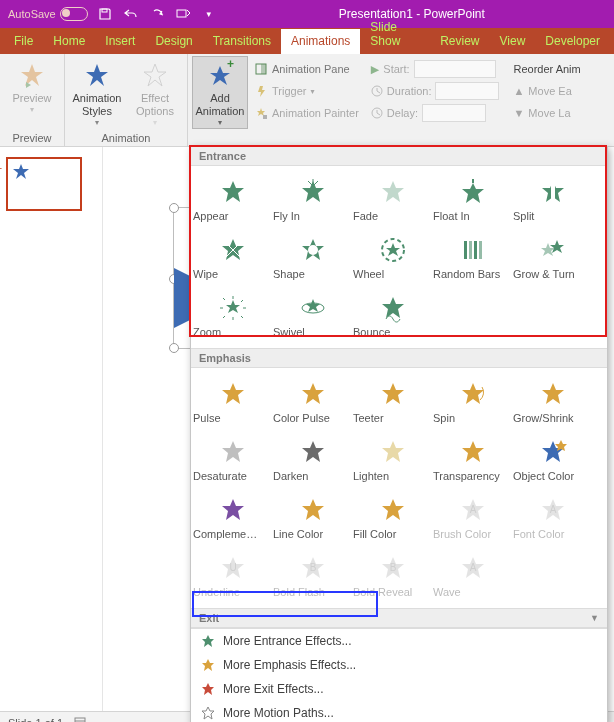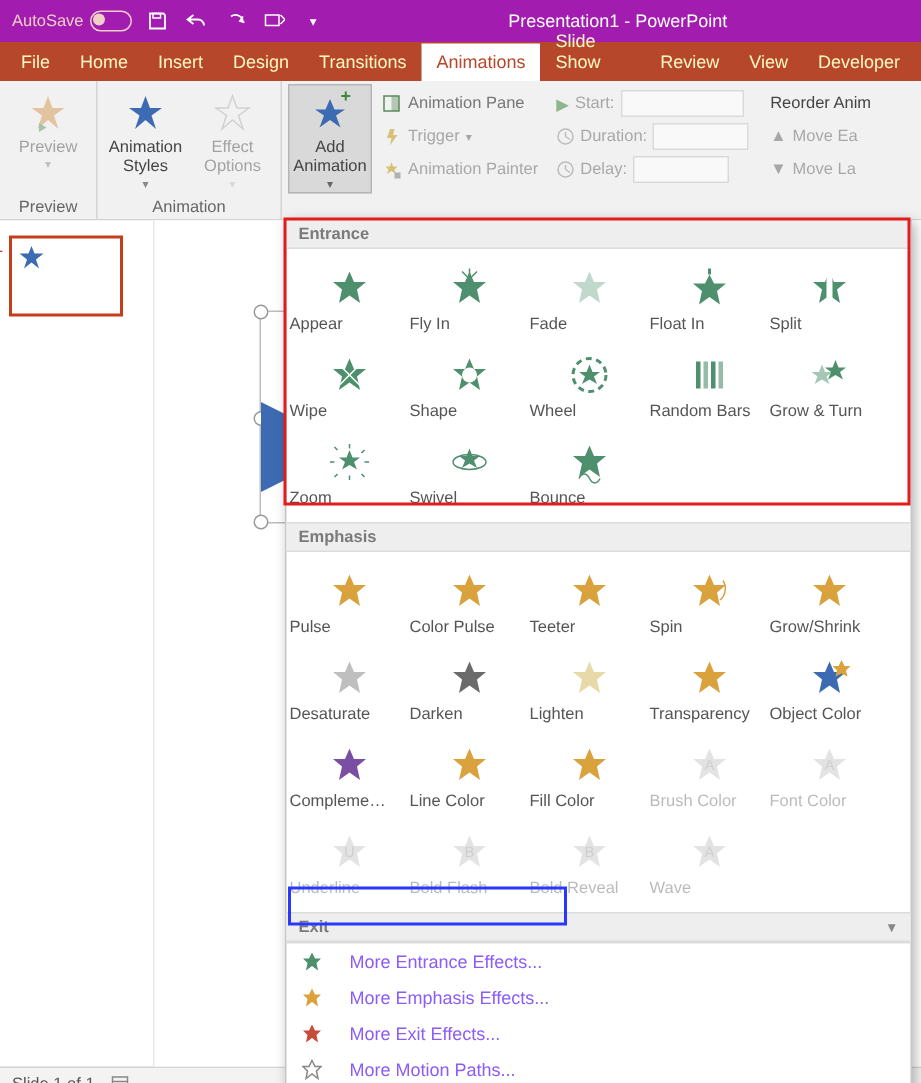--- a/index.html
+++ b/index.html
@@ -4,21 +4,21 @@
 <style>
 body{margin:0;font-family:"Segoe UI",Arial,sans-serif;font-size:12px;background:#fff;color:#444;user-select:none;overflow:hidden}
 .titlebar{height:28px;background:#a21caf;display:flex;align-items:center;color:#fff;padding:0 8px}
 .qat{display:flex;align-items:center;gap:8px}
 .autosave{display:flex;align-items:center;gap:4px;font-size:11px;color:#f0cfc6}
 .toggle{width:26px;height:12px;border:1px solid #f0cfc6;border-radius:7px;position:relative}
 .toggle::after{content:"";position:absolute;left:1px;top:1px;width:8px;height:8px;border-radius:50%;background:#f0cfc6}
 .qbtn{width:18px;height:18px;display:flex;align-items:center;justify-content:center;color:#fff}
 .title{flex:1;text-align:center;font-size:12px;color:#fff}
 .tabs{height:26px;background:#B7472A;display:flex;align-items:flex-end;padding:0 4px}
-.tab{padding:5px 10px 6px;color:#fef9c3;font-size:12px;cursor:pointer}
+.tab{padding:5px 10px 6px;color:#bef264;font-size:12px;cursor:pointer}
 .tab.active{background:#fff;color:#B7472A}
 .ribbon{height:92px;background:#F1F1F1;border-bottom:1px solid #d4d4d4;display:flex;overflow:hidden}
 .group{border-right:1px solid #d4d4d4;display:flex;flex-direction:column;padding:2px 4px 0}
 .group-body{flex:1;display:flex;align-items:flex-start;gap:2px}
 .group-label{text-align:center;font-size:11px;color:#666;padding:2px 0}
 .bigbtn{width:52px;text-align:center;padding:2px;cursor:pointer}
 .bigbtn .ic{height:34px;display:flex;align-items:center;justify-content:center}
 .bigbtn .lbl{font-size:11px;line-height:13px;color:#444;white-space:pre-line}
 .bigbtn.active{background:#d9d9d9;border:1px solid #b5b5b5;padding:1px}
 .bigbtn.dim{opacity:.45}
@@ -36,21 +36,21 @@
 .handle{position:absolute;width:8px;height:8px;background:#fff;border:1px solid #999;border-radius:50%}
 .gallery{position:absolute;left:190px;top:146px;width:416px;background:#fff;border:1px solid #c6c6c6;box-shadow:2px 2px 8px rgba(0,0,0,.3)}
 .sect-head{background:#eee;border-top:1px solid #dcdcdc;border-bottom:1px solid #dcdcdc;padding:3px 8px;font-size:11px;color:#7a7a7a;font-weight:600;display:flex;justify-content:space-between;align-items:center}
 .sect-head:first-child{border-top:none}
 .grid{display:flex;flex-wrap:wrap;padding:4px 2px}
 .item{width:80px;padding:6px 0 4px;cursor:pointer}
 .item .lbl{height:14px;font-size:11px;color:#555;margin-top:2px;white-space:nowrap}
 .item .ic{height:32px;display:flex;align-items:center;justify-content:center}
 .item.dim{opacity:.4}
 .more{border-top:1px solid #dcdcdc}
-.more-row{display:flex;align-items:center;gap:18px;padding:5px 10px;font-size:12px;color:#8b5cf6;cursor:pointer}
+.more-row{display:flex;align-items:center;gap:8px;padding:5px 10px;font-size:12px;color:#404040;cursor:pointer}
 .redbox{position:absolute;border:2px solid #e21b1b;pointer-events:none}
 .bluebox{position:absolute;border:2px solid #2838ff;pointer-events:none}
 .statusbar{height:22px;background:#f3f3f3;border-top:1px solid #d4d4d4;display:flex;align-items:center;padding:0 8px;font-size:11px;color:#555;gap:10px}
 </style>
 </head>
 <body>
 
 <div class="titlebar">
   <div class="qat">
     <div class="autosave">

